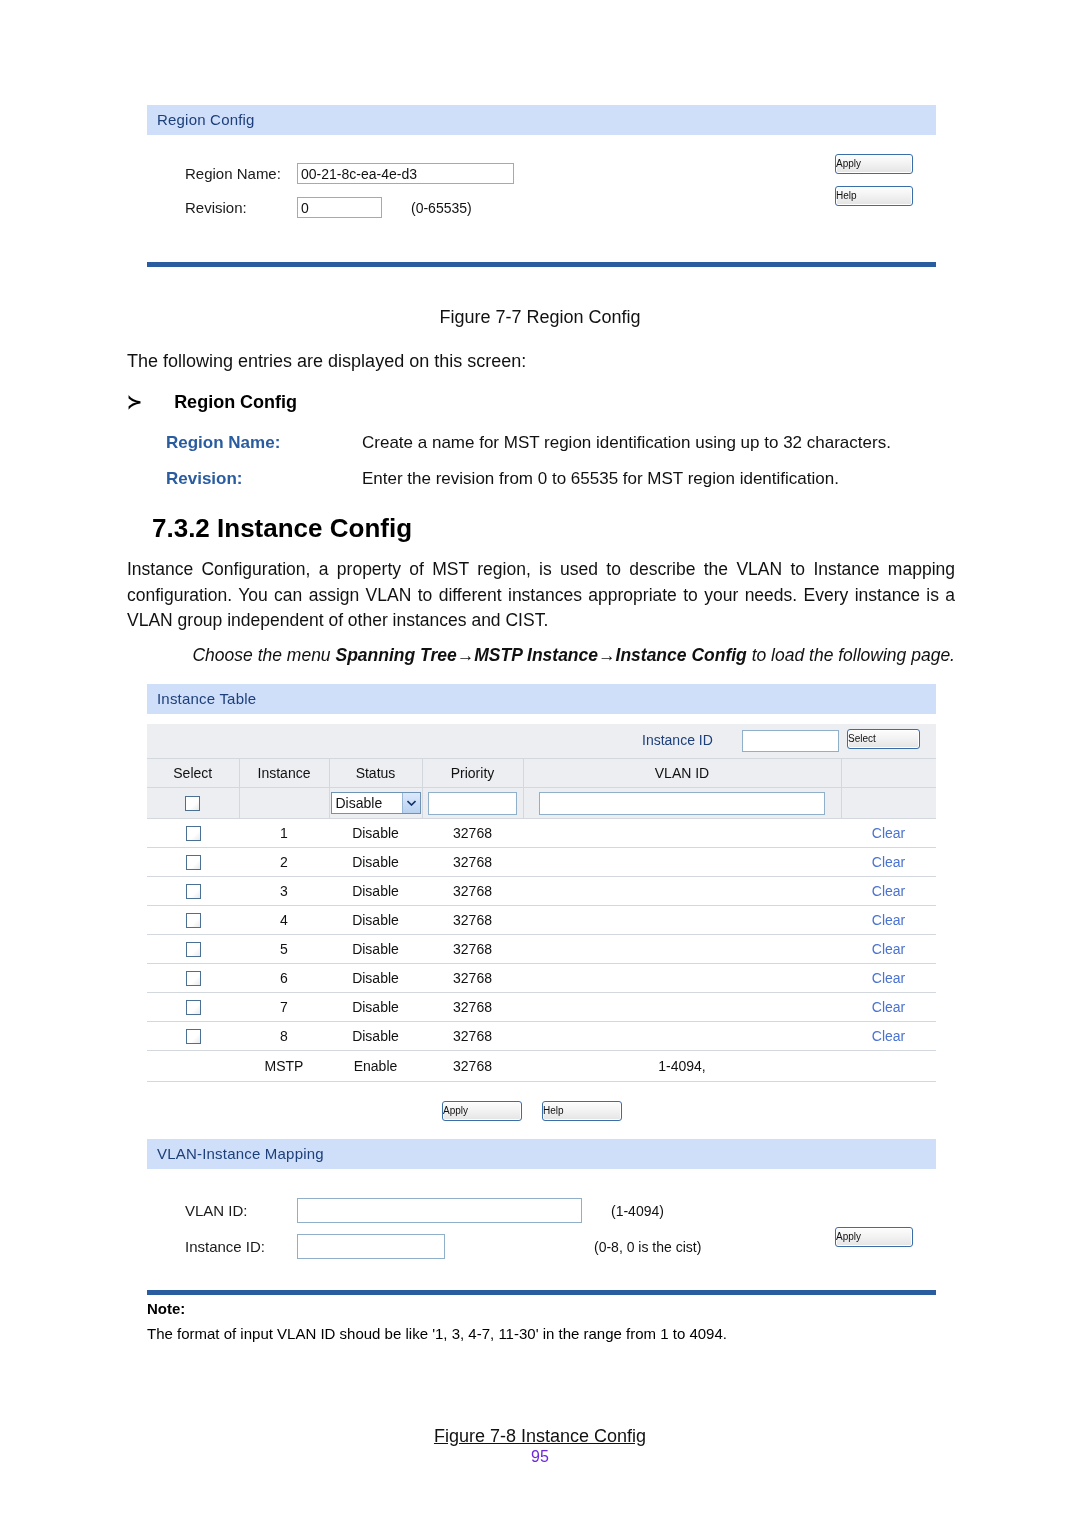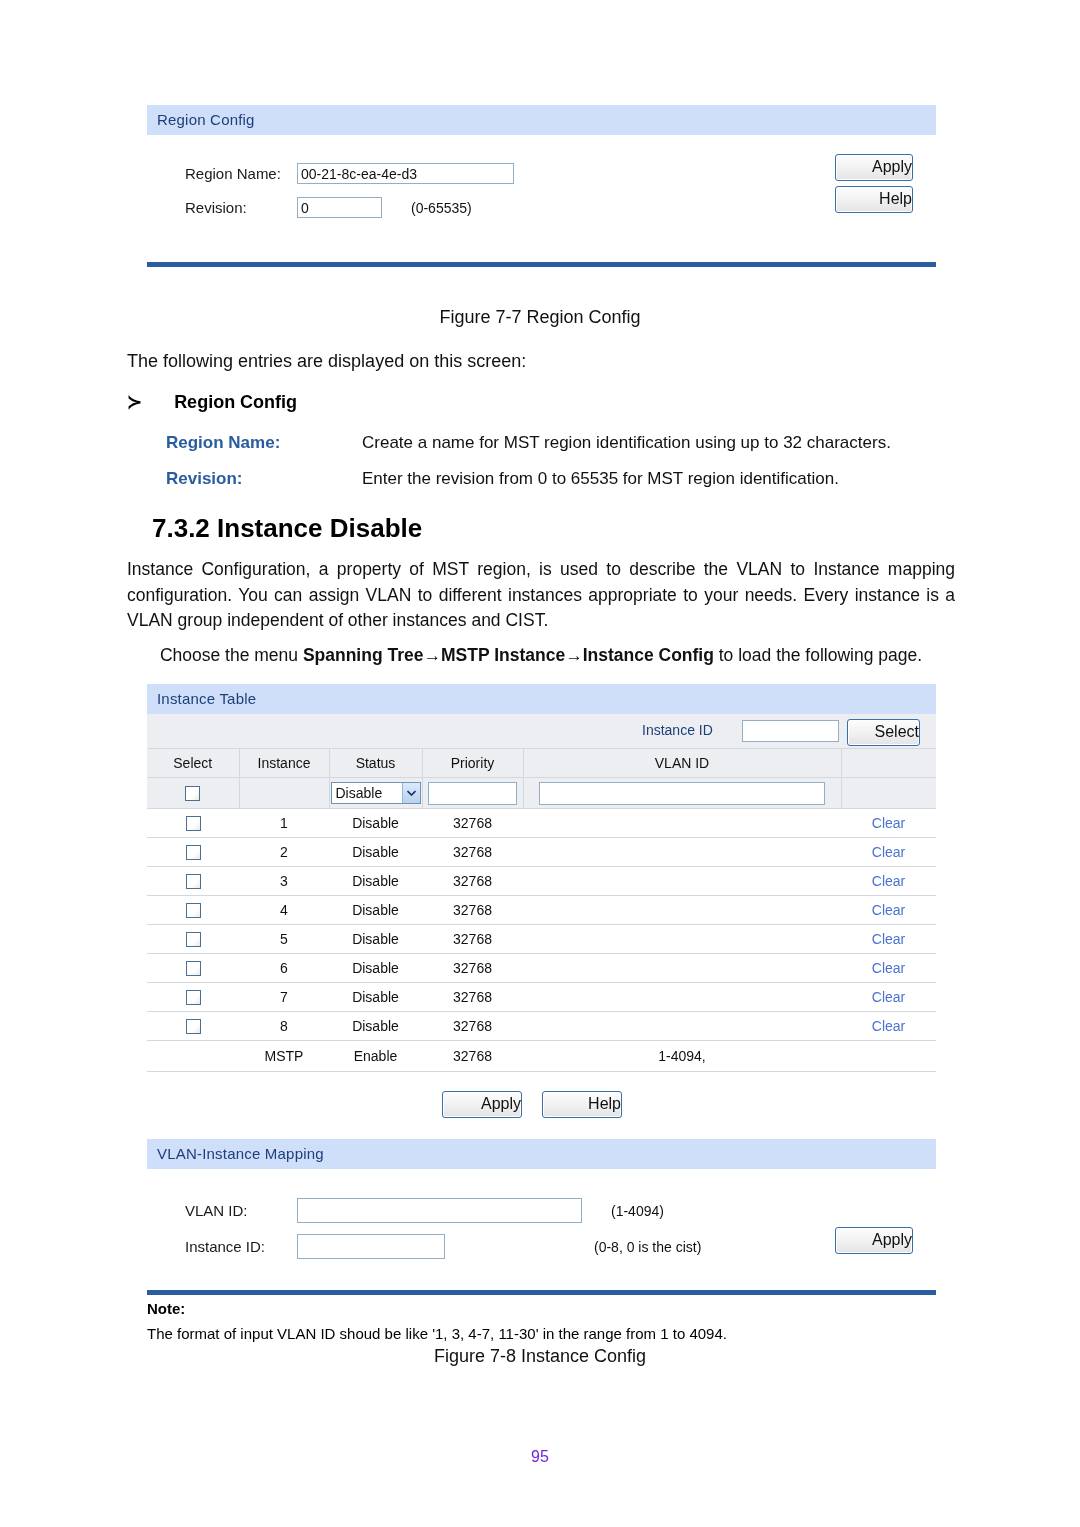--- a/index.html
+++ b/index.html
@@ -68,23 +68,23 @@
     color: #111111;
     margin-left: 29px;
   }
 
   .btn {
     display: inline-block;
     border: 1px solid #3a6ea8;
     border-radius: 3px;
     background: linear-gradient(to bottom, #fdfdfd 0%, #f3f3f3 45%, #e4e4e4 100%);
     font-family: "Liberation Sans", sans-serif;
-    font-size: 16px;
-    color: #111111;
-    text-align: right;
+    font-size: 10px;
+    color: #111111;
+    text-align: left;
     padding: 3px 0 4px 0;
     box-sizing: border-box;
     cursor: pointer;
     box-shadow: inset 0 0 0 1px #ffffff;
   }
 
   
   table.grid {
     border-collapse: collapse;
     width: 789px;
@@ -248,32 +248,32 @@
   <span style="display:inline-block; width:22px;"></span>
   <span>Region Config</span>
 </div>
 
 <div class="term" style="top:433px; left:166px;">Region Name:</div>
 <div class="defn" style="top:433px; left:362px; width:610px;">Create a name for MST region identification using up to 32 characters.</div>
 
 <div class="term" style="top:469px; left:166px;">Revision:</div>
 <div class="defn" style="top:469px; left:362px; width:610px;">Enter the revision from 0 to 65535 for MST region identification.</div>
 
-<div class="h2" style="top:513px; left:152px;">7.3.2 Instance Disable</div>
+<div class="h2" style="top:513px; left:152px;">7.3.2 Instance Config</div>
 
 <div class="para" style="top:557px; left:127px; width:828px;">Instance Configuration, a property of MST region, is used to describe the VLAN to Instance mapping configuration. You can assign VLAN to different instances appropriate to your needs. Every instance is a VLAN group independent of other instances and CIST.</div>
 
-<div class="para" style="top:643px; left:127px; width:828px; text-align:center;">
+<div class="para" style="top:643px; left:127px; width:828px; text-align:right;font-style:italic;">
   <span>Choose the menu </span><span style="font-weight:bold;">Spanning Tree→MSTP Instance→Instance Config</span><span> to load the following page.</span>
 </div>
 
 <div class="panel" style="top:684px; height:433px;">
   <div class="panel-title">Instance Table</div>
 
-  <div style="position:relative; height:34px; background:#eceef1; border-bottom:1px solid #d3d8de;">
+  <div style="position:relative; height:34px; background:#eceef1; border-bottom:1px solid #d3d8de;margin-top:10px;">
     <span style="position:absolute; top:8px; left:495px; font-size:14px; color:#1d3f7a;">Instance ID</span>
     <input class="txtbox" style="position: absolute; top: 6px; left: 595px; width: 97px; height: 22px;" value="">
     <div class="btn" style="position:absolute; top:5px; left:700px; width:73px;">Select</div>
   </div>
 
   <table class="grid">
     <colgroup>
       <col style="width:92px">
         <col style="width:90px">
         <col style="width:93px">
@@ -416,15 +416,15 @@
     <div class="btn" style="position:absolute; top:58px; left:688px; width:78px;">Apply</div>
   </div>
 </div>
 <div class="panel-rule" style="top:1290px;"></div>
 
 <div style="position:absolute; top:1300px; left:147px; width:789px;">
   <div class="note-label">Note:</div>
   <div class="note-body" style="margin-top:8px;">The format of input VLAN ID shoud be like '1, 3, 4-7, 11-30' in the range from 1 to 4094.</div>
 </div>
 
-<div class="figcap" style="top:1346px;">Figure 7-8 Instance Config</div>
+<div class="figcap" style="top:1426px;text-decoration:underline;">Figure 7-8 Instance Config</div>
 
 <div class="pagenum" style="top:1448px;">95</div>
 
 </body></html>

